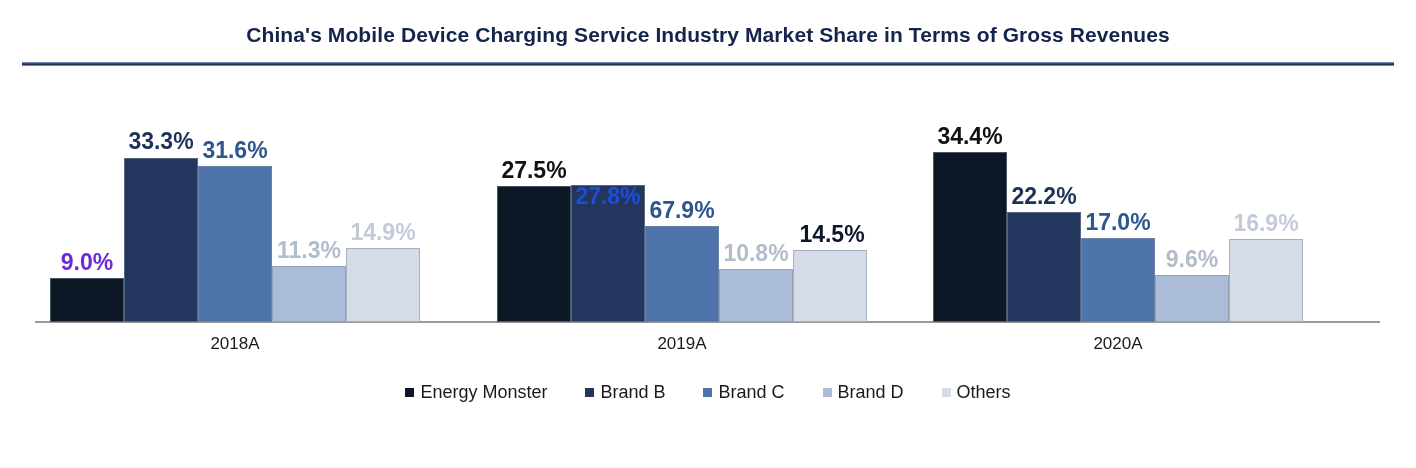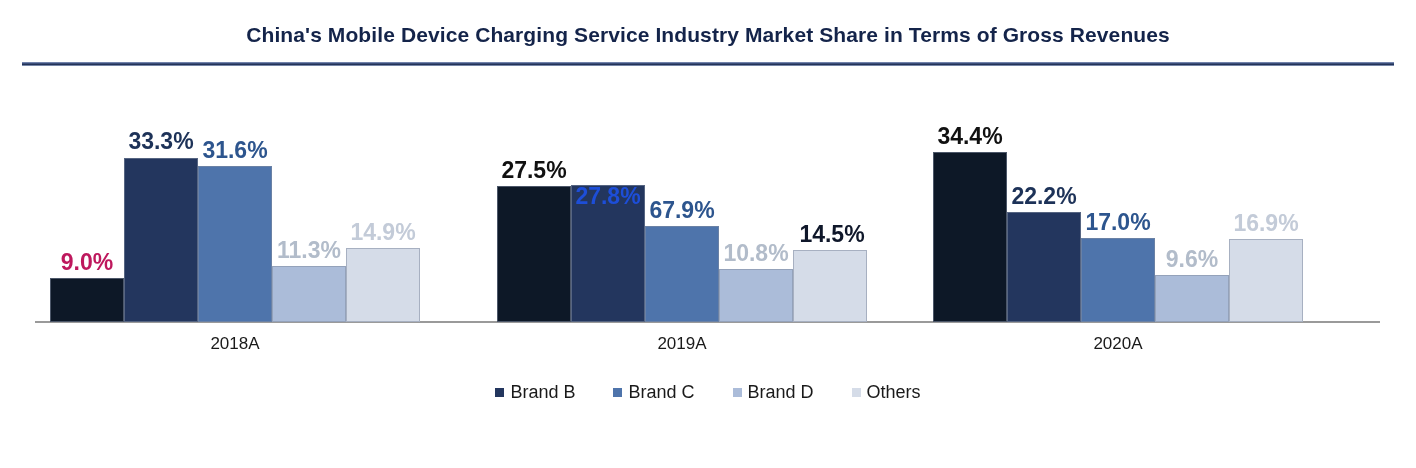--- a/index.html
+++ b/index.html
@@ -128,21 +128,21 @@
   <div class="title-block">
     <div class="chart-title">China's Mobile Device Charging Service Industry Market Share in Terms of Gross Revenues</div>
   </div>
   <div class="title-rule"></div>
 
   <div class="plot-area">
     <div class="axis-line"></div>
     <div id="bars-layer">
         <div class="bar-group" style="left: 50px; width: 370px;">
           <div class="bar" style="left: 0px; width: 74px; height: 44.46px; background: rgb(13, 24, 39);"></div>
-          <div class="bar-label" style="left: -6px; width: 86px; top: 250.54px; color: #be185d;">9.0%</div>
+          <div class="bar-label" style="left: -6px; width: 86px; top: 250.54px; color: #6d28d9;">9.0%</div>
           <div class="bar" style="left: 74px; width: 74px; height: 164.502px; background: rgb(35, 54, 94);"></div>
           <div class="bar-label" style="left: 68px; width: 86px; top: 130.498px; color: rgb(29, 50, 88);">33.3%</div>
           <div class="bar" style="left: 148px; width: 74px; height: 156.104px; background: rgb(78, 116, 171);"></div>
           <div class="bar-label" style="left: 142px; width: 86px; top: 138.896px; color: rgb(45, 85, 142);">31.6%</div>
           <div class="bar" style="left: 222px; width: 74px; height: 55.822px; background: rgb(171, 188, 217);"></div>
           <div class="bar-label" style="left: 216px; width: 86px; top: 239.178px; color: rgb(178, 188, 202);">11.3%</div>
           <div class="bar" style="left: 296px; width: 74px; height: 73.606px; background: rgb(213, 220, 232);"></div>
           <div class="bar-label" style="left: 290px; width: 86px; top: 221.394px; color: rgb(195, 203, 216);">14.9%</div>
         </div>
         <div class="bar-group" style="left: 497px; width: 370px;">
@@ -172,20 +172,24 @@
       </div>
     <div id="tick-layer">
         <div class="group-tick-label" style="left: 50px; width: 370px;">2018A</div>
         <div class="group-tick-label" style="left: 497px; width: 370px;">2019A</div>
         <div class="group-tick-label" style="left: 933px; width: 370px;">2020A</div>
       </div>
   </div>
 
   <div class="legend" id="legend">
       <div class="legend-item">
+        <span class="legend-swatch" style="background: rgb(13, 24, 39);"></span>
+        <span class="legend-text">Energy Monster</span>
+      </div>
+      <div class="legend-item">
         <span class="legend-swatch" style="background: rgb(35, 54, 94);"></span>
         <span class="legend-text">Brand B</span>
       </div>
       <div class="legend-item">
         <span class="legend-swatch" style="background: rgb(78, 116, 171);"></span>
         <span class="legend-text">Brand C</span>
       </div>
       <div class="legend-item">
         <span class="legend-swatch" style="background: rgb(171, 188, 217);"></span>
         <span class="legend-text">Brand D</span>

